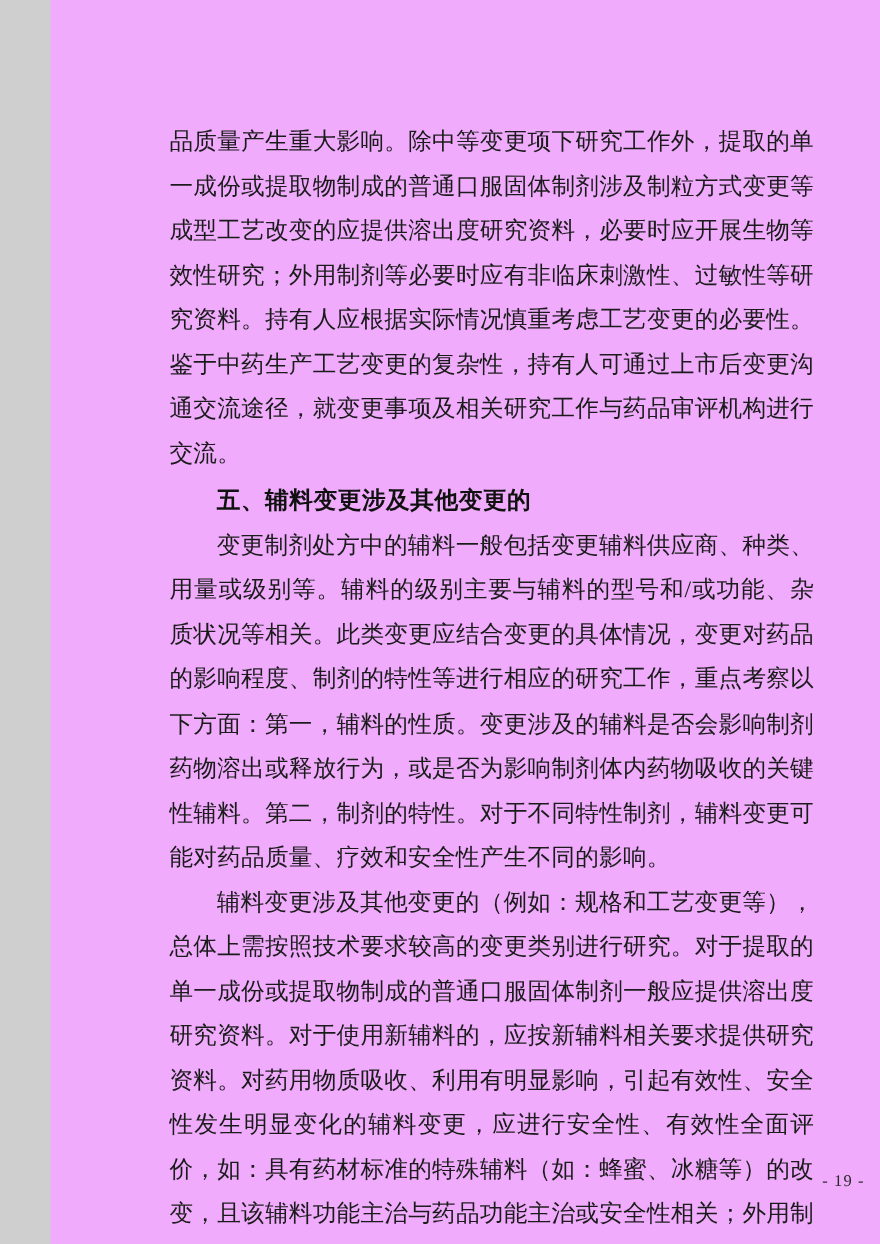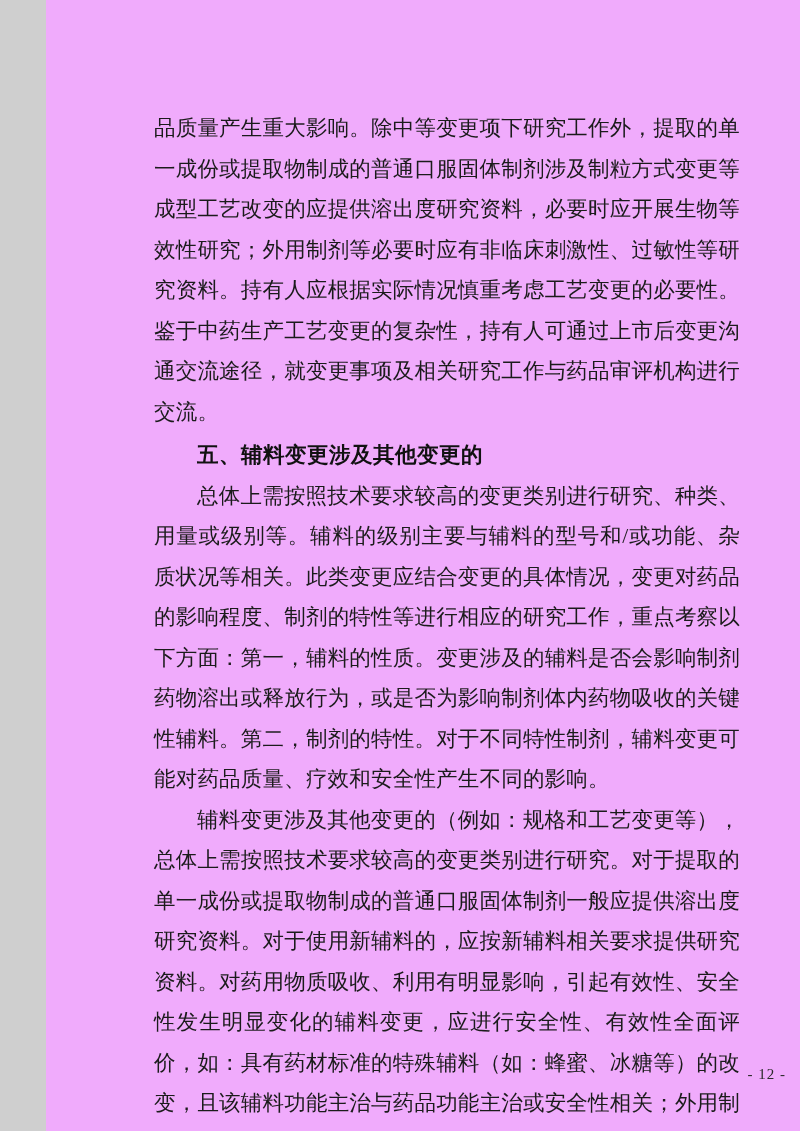--- a/index.html
+++ b/index.html
@@ -57,17 +57,17 @@
   }
 </style>
 </head>
 <body>
 
 <div class="page">
   <div class="content">
     <p class="para">品质量产生重大影响。除中等变更项下研究工作外，提取的单一成份或提取物制成的普通口服固体制剂涉及制粒方式变更等成型工艺改变的应提供溶出度研究资料，必要时应开展生物等效性研究；外用制剂等必要时应有非临床刺激性、过敏性等研究资料。持有人应根据实际情况慎重考虑工艺变更的必要性。鉴于中药生产工艺变更的复杂性，持有人可通过上市后变更沟通交流途径，就变更事项及相关研究工作与药品审评机构进行交流。</p>
     <div class="spacer-sm"></div>
     <h2 class="heading">五、辅料变更涉及其他变更的</h2>
-    <p class="para indent">总体上需按照技术要求较高的变更类别进行研究、种类、用量或级别等。辅料的级别主要与辅料的型号和/或功能、杂质状况等相关。此类变更应结合变更的具体情况，变更对药品的影响程度、制剂的特性等进行相应的研究工作，重点考察以下方面：第一，辅料的性质。变更涉及的辅料是否会影响制剂药物溶出或释放行为，或是否为影响制剂体内药物吸收的关键性辅料。第二，制剂的特性。对于不同特性制剂，辅料变更可能对药品质量、疗效和安全性产生不同的影响。</p>
+    <p class="para indent">变更制剂处方中的辅料一般包括变更辅料供应商、种类、用量或级别等。辅料的级别主要与辅料的型号和/或功能、杂质状况等相关。此类变更应结合变更的具体情况，变更对药品的影响程度、制剂的特性等进行相应的研究工作，重点考察以下方面：第一，辅料的性质。变更涉及的辅料是否会影响制剂药物溶出或释放行为，或是否为影响制剂体内药物吸收的关键性辅料。第二，制剂的特性。对于不同特性制剂，辅料变更可能对药品质量、疗效和安全性产生不同的影响。</p>
     <p class="para indent">辅料变更涉及其他变更的（例如：规格和工艺变更等），总体上需按照技术要求较高的变更类别进行研究。对于提取的单一成份或提取物制成的普通口服固体制剂一般应提供溶出度研究资料。对于使用新辅料的，应按新辅料相关要求提供研究资料。对药用物质吸收、利用有明显影响，引起有效性、安全性发生明显变化的辅料变更，应进行安全性、有效性全面评价，如：具有药材标准的特殊辅料（如：蜂蜜、冰糖等）的改变，且该辅料功能主治与药品功能主治或安全性相关；外用制剂中增加或删除对</p>
   </div>
-  <div class="page-number">- 12 -</div>
+  <div class="page-number">- 19 -</div>
 </div>
 
 </body></html>

